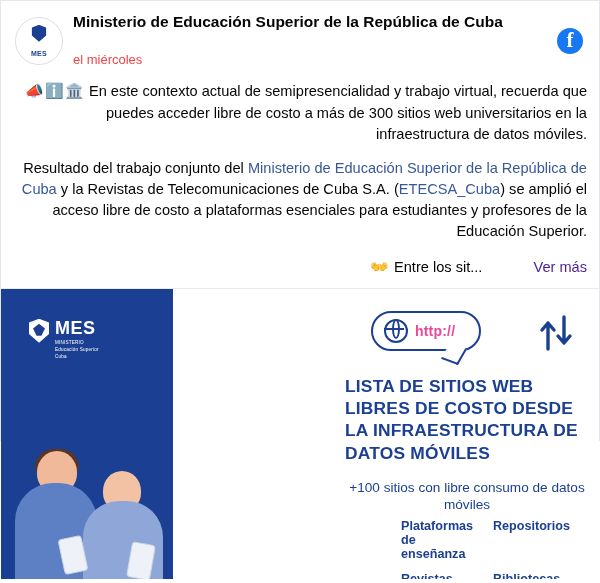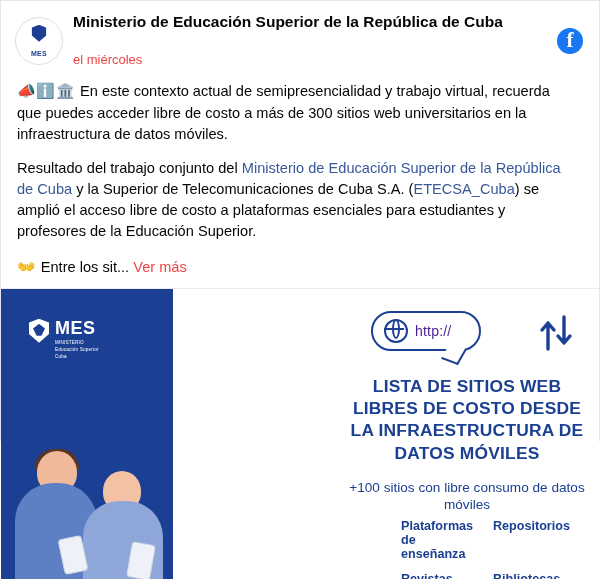--- a/index.html
+++ b/index.html
@@ -95,41 +95,43 @@
     transform: translateY(-52%);
     text-align: center;
     color: #ffffff;
     font-family: "Liberation Serif", serif;
     font-weight: bold;
     font-size: 21px;
     line-height: 1;
   }
   
   .post-body {
-    padding: 6px 32px 0 16px;
+    padding: 6px 12px 0 16px;
     font-size: 14.6px;
     color: #050505;
     line-height: 1.45;
+    text-align: right;
   }
   .post-body p {
     margin: 0 0 13px 0;
   }
   .post-body p:last-child {
     margin-bottom: 10px;
   }
   .emoji {
     font-size: 15px;
     letter-spacing: 1px;
   }
   .link {
     color: #385898;
   }
   .see-more {
-    color: #ef4444;
+    color: #4c1d95;
     font-weight: normal;
+    margin-left: 47px;
   }
   
   .post-image {
     position: relative;
     width: 100%;
     height: 290px;
     background: #ffffff;
     overflow: hidden;
     border-top: 1px solid #e9ebee;
   }
@@ -301,40 +303,39 @@
   }
   .globe::after {
     content: "";
     position: absolute;
     left: -2px; top: 7px;
     width: 20px;
     border-top: 2px solid #1b3f92;
   }
   .bubble-text {
     font-size: 14px;
-    color: #4c1d95;
-    font-weight: normal;
+    color: #ec4899;
+    font-weight: bold;
     letter-spacing: 0.2px;
   }
   
   .arrows {
     position: absolute;
     right: 26px;
     top: 26px;
     width: 34px;
     height: 36px;
     color: #1b3f92;
   }
   
   .img-title {
     position: absolute;
     left: 172px;
     right: 10px;
     top: 86px;
-    text-align: center;
     color: #1b3f92;
     font-size: 17.4px;
     font-weight: bold;
     line-height: 1.28;
     letter-spacing: 0.2px;
   }
   .img-sub {
     position: absolute;
     left: 172px;
     right: 10px;
@@ -375,21 +376,21 @@
     <div class="fb-logo">
       <span>f</span>
     </div>
   </div>
 
   <div class="post-body">
     <p>
       <span class="emoji">📣ℹ️🏛️</span><span> En este contexto actual de semipresencialidad y trabajo virtual, recuerda que puedes acceder libre de costo a más de 300 sitios web universitarios en la infraestructura de datos móviles.</span>
     </p>
     <p>
-      <span>Resultado del trabajo conjunto del </span><span class="link">Ministerio de Educación Superior de la República de Cuba</span><span> y la Superior de Telecomunicaciones de Cuba S.A. (</span><span class="link">ETECSA_Cuba</span><span>) se amplió el acceso libre de costo a plataformas esenciales para estudiantes y profesores de la Educación Superior.</span>
+      <span>Resultado del trabajo conjunto del </span><span class="link">Ministerio de Educación Superior de la República de Cuba</span><span> y la Revistas de Telecomunicaciones de Cuba S.A. (</span><span class="link">ETECSA_Cuba</span><span>) se amplió el acceso libre de costo a plataformas esenciales para estudiantes y profesores de la Educación Superior.</span>
     </p>
     <p>
       <span class="emoji">👐</span><span> Entre los sit...</span>
       <span class="see-more">Ver más</span>
     </p>
   </div>
 
   <div class="post-image">
     <div class="img-left">
 

